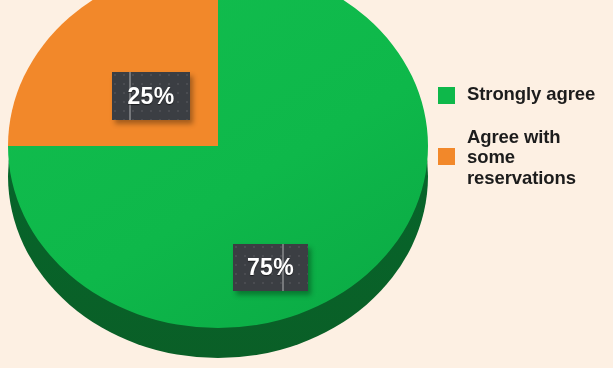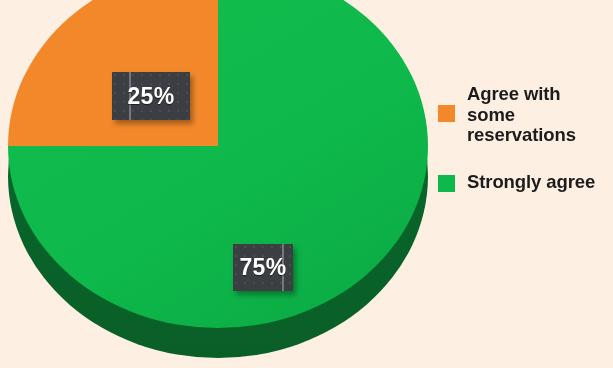--- a/index.html
+++ b/index.html
@@ -65,21 +65,21 @@
     top: 72px;
     width: 78px;
     height: 48px;
     font-size: 23px;
   }
   #label-25::after { left: 17px; }
 
   #label-75 {
     left: 233px;
     top: 244px;
-    width: 60px;
+    width: 75px;
     height: 47px;
     font-size: 23px;
   }
   #label-75::after { left: 49px; }
 
   .data-label-text {
     position: relative;
     z-index: 2;
   }
 
@@ -149,25 +149,25 @@
       <span class="data-label-text">25%</span>
     </div>
 
     <div class="data-label" id="label-75">
       <span class="data-label-text">75%</span>
     </div>
   </div>
 
   <div class="legend">
 
+    <div class="legend-item" id="legend-item-1">
+      <span class="legend-swatch" style="background:#0eb84a"></span>
+      <span class="legend-label">Strongly agree</span>
+    </div>
+
     <div class="legend-item" id="legend-item-2">
       <span class="legend-swatch" style="background:#f2882a"></span>
       <span class="legend-label">Agree with some reservations</span>
-    </div>
-
-    <div class="legend-item" id="legend-item-1">
-      <span class="legend-swatch" style="background:#0eb84a"></span>
-      <span class="legend-label">Strongly agree</span>
     </div>
 
 
   </div>
 </div>
 
 </body></html>

